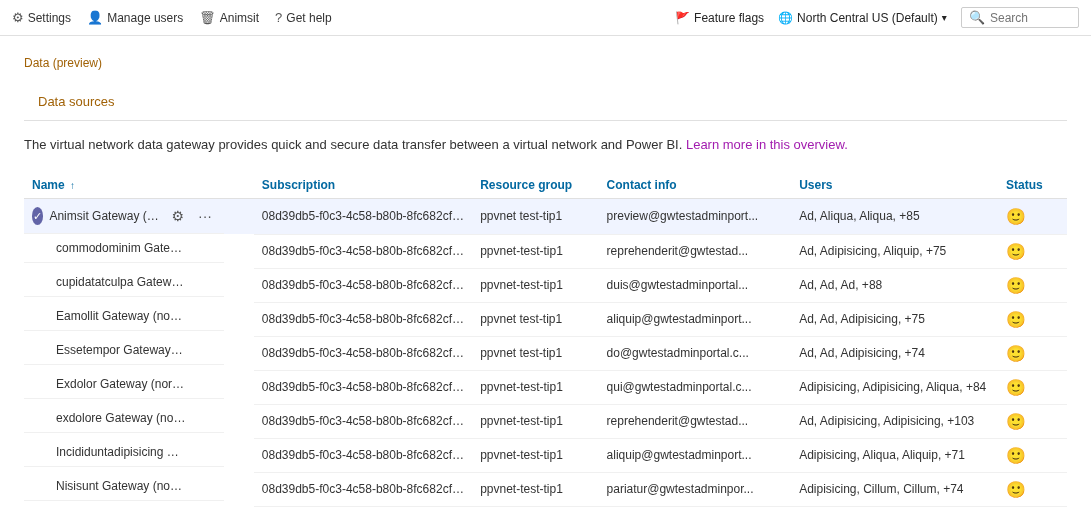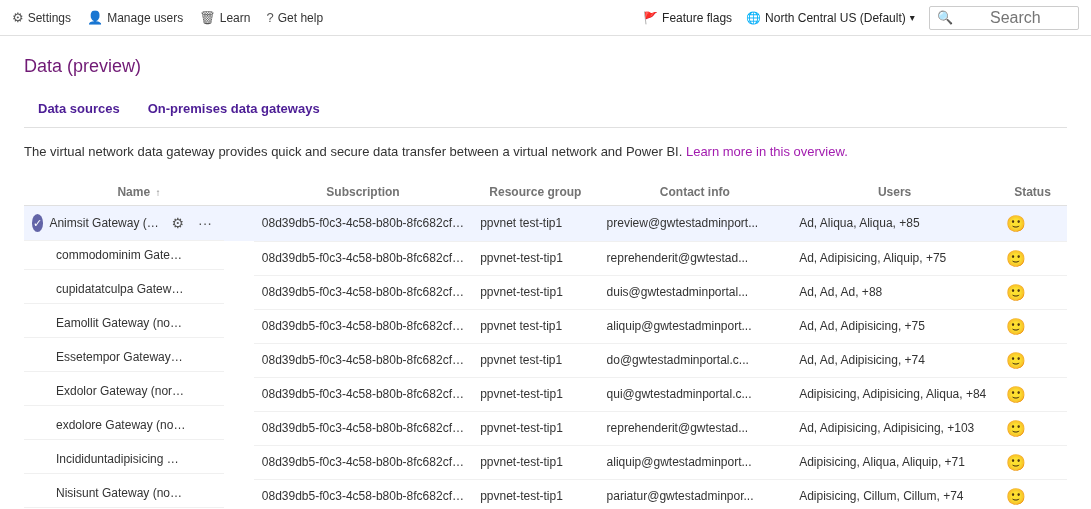--- a/index.html
+++ b/index.html
@@ -19,54 +19,53 @@
     .topbar-item {
       display: flex; align-items: center; gap: 4px;
       font-size: 12px; color: #333; cursor: pointer;
     }
     .topbar-icon { font-size: 13px; color: #555; }
     .search-box {
       display: flex; align-items: center; gap: 4px;
       border: 1px solid #ccc; padding: 2px 8px; border-radius: 2px; background: #fff;
     }
     .search-box input {
-      border: none; outline: none; font-size: 16px; width: 80px; margin-left: 32px;
+      border: none; outline: none; font-size: 12px; width: 80px;
     }
     .feature-flags { display: flex; align-items: center; gap: 4px; font-size: 12px; cursor: pointer; }
     .region-selector { display: flex; align-items: center; gap: 4px; font-size: 12px; cursor: pointer; }
 
     
     .page { padding: 20px 24px; }
-    .page-title { font-size: 18px; font-weight: 300; margin-bottom: 16px; color: #701a75; }
+    .page-title { font-size: 12px; font-weight: 300; margin-bottom: 16px; color: #a16207; }
 
     
     .tabs { display: flex; gap: 0; border-bottom: 1px solid #e0e0e0; margin-bottom: 16px; }
     .tab {
       padding: 8px 14px 10px;
-      font-size: 13px; cursor: pointer; color: #4c1d95;
+      font-size: 13px; cursor: pointer; color: #a16207;
       border-bottom: 2px solid transparent;
       margin-bottom: -1px;
-      font-weight: bold;
     }
     .tab.active {
       color: #252525; font-weight: 600;
       border-bottom: 2px solid #6264a7;
     }
 
     
     .description { font-size: 13px; color: #333; margin-bottom: 20px; }
     .description a { color: #a21caf; text-decoration: none; }
 
     
     .table-container { overflow: auto; }
     table { width: 100%; border-collapse: collapse; }
     thead tr { border-bottom: 1px solid #e0e0e0; }
     th {
-      text-align: center; padding: 6px 8px;
-      font-weight: 600; font-size: 12px; color: #737373;
+      text-align: left; padding: 6px 8px;
+      font-weight: 600; font-size: 12px; color: #0369a1;
       white-space: nowrap;
     }
     th .sort-indicator { font-size: 10px; margin-left: 2px; }
     td {
       padding: 7px 8px; font-size: 12px; color: #333;
       border-bottom: 1px solid #f0f0f0;
       white-space: nowrap; overflow: hidden; text-overflow: ellipsis;
       max-width: 180px;
     }
     tbody tr.selected { background: #f0f4ff; }
@@ -97,21 +96,21 @@
     <div class="topbar-item">
       <span class="topbar-icon">⚙</span>
       <span>Settings</span>
     </div>
     <div class="topbar-item">
       <span class="topbar-icon">👤</span>
       <span>Manage users</span>
     </div>
     <div class="topbar-item">
       <span class="topbar-icon">🗑</span>
-      <span>Learn</span>
+      <span>Animsit</span>
     </div>
     <div class="topbar-item">
       <span class="topbar-icon">?</span>
       <span>Get help</span>
     </div>
   </div>
   <div class="topbar-right">
     <div class="feature-flags">
       <span>🚩</span>
       <span>Feature flags</span>
@@ -126,21 +125,20 @@
       <input type="text" placeholder="Search" style="">
     </div>
   </div>
 </div>
 
 <div class="page">
   <div class="page-title">Data (preview)</div>
 
   <div class="tabs">
     <div class="tab">Data sources</div>
-    <div class="tab">On-premises data gateways</div>
   </div>
 
   <div class="description">
     <span>The virtual network data gateway provides quick and secure data transfer between a virtual network and Power BI.</span>
     <a href="#">Learn more in this overview.</a>
   </div>
 
   <div class="table-container">
     <table>
       <thead>

